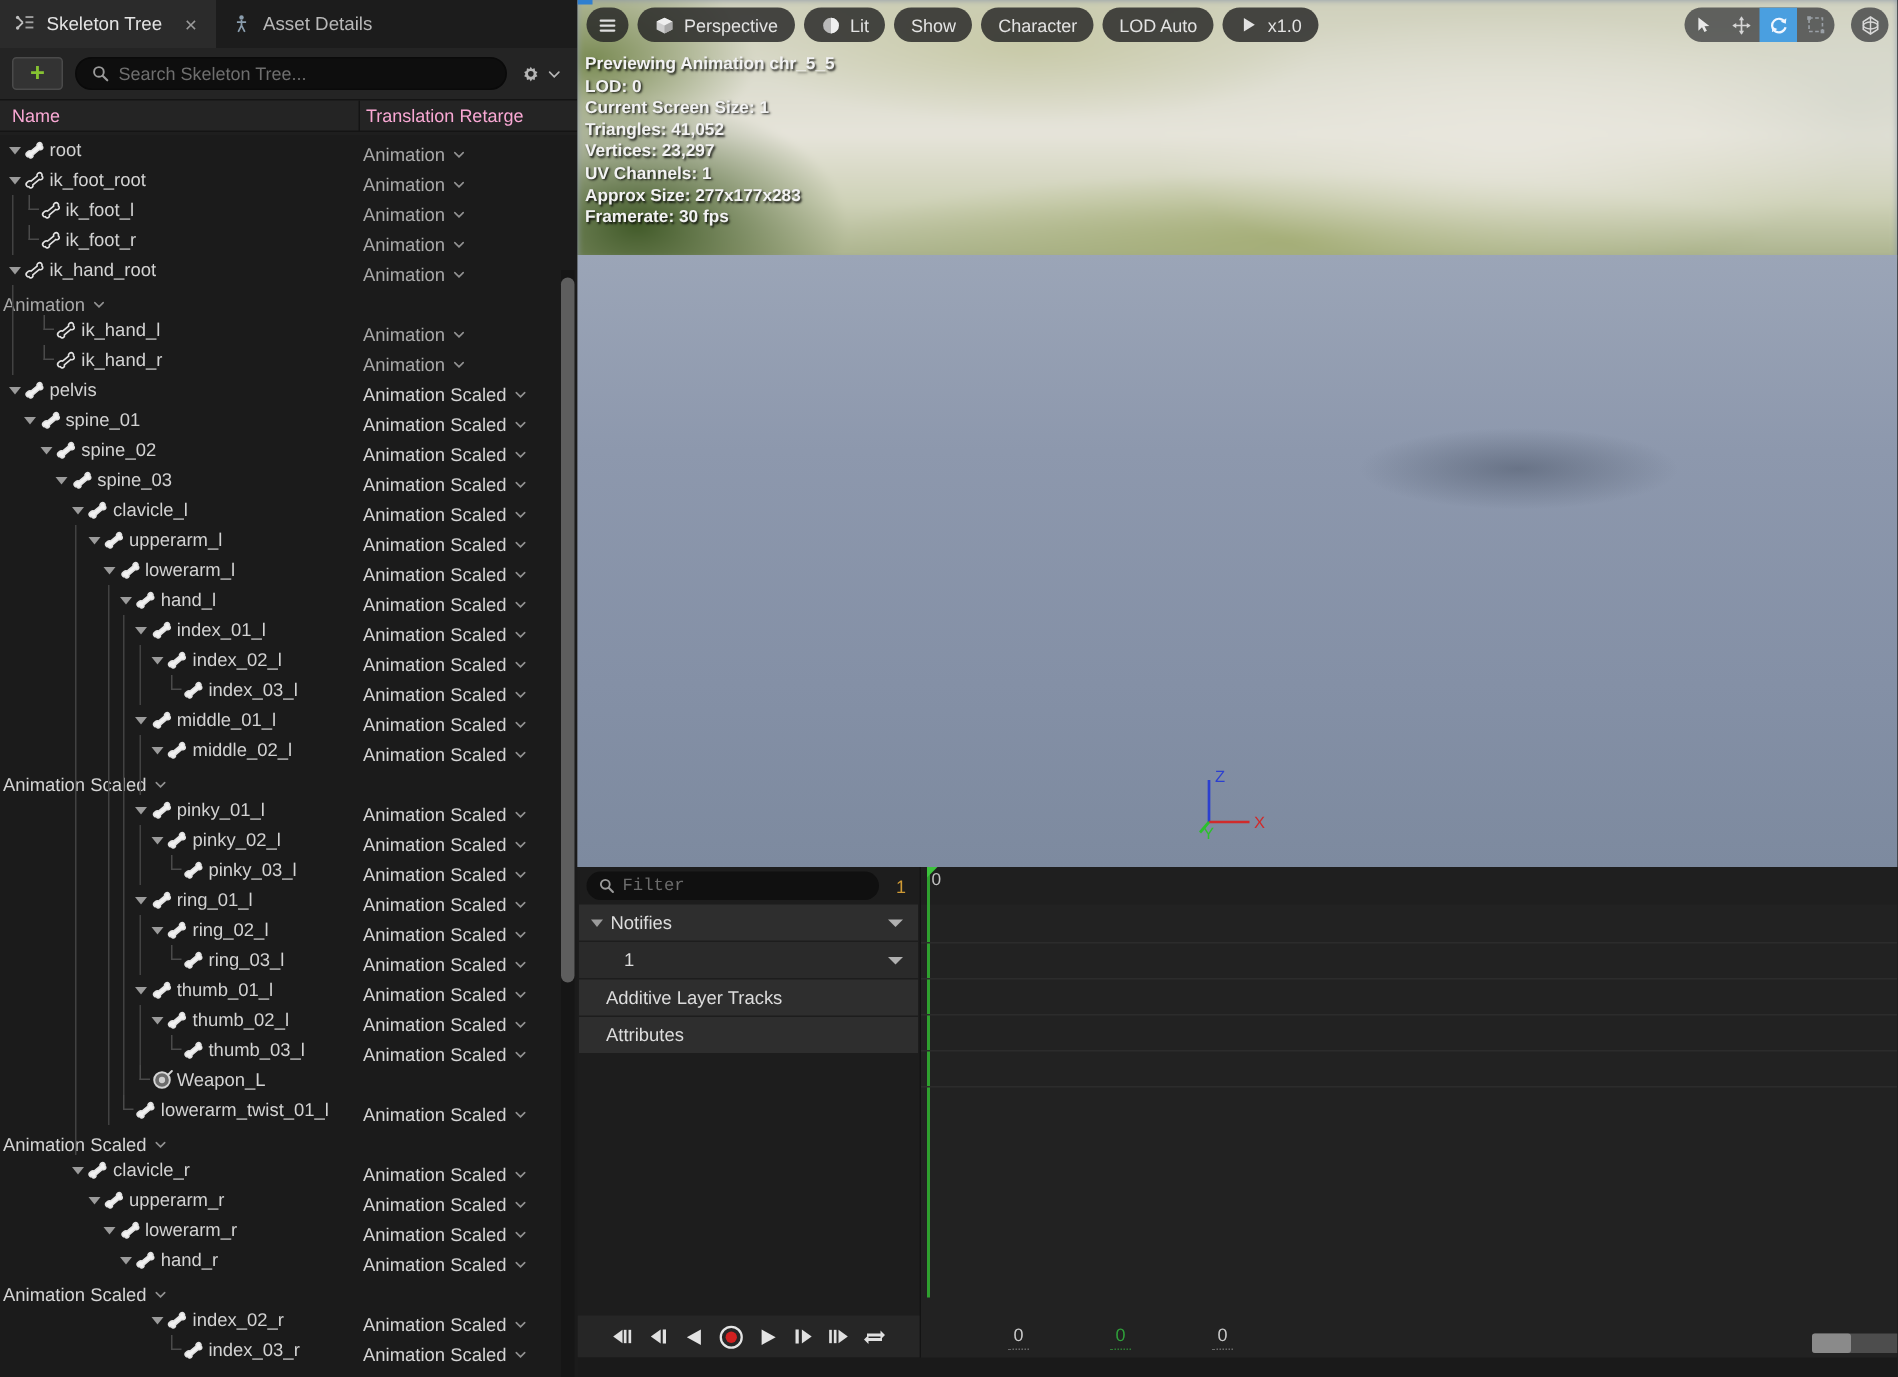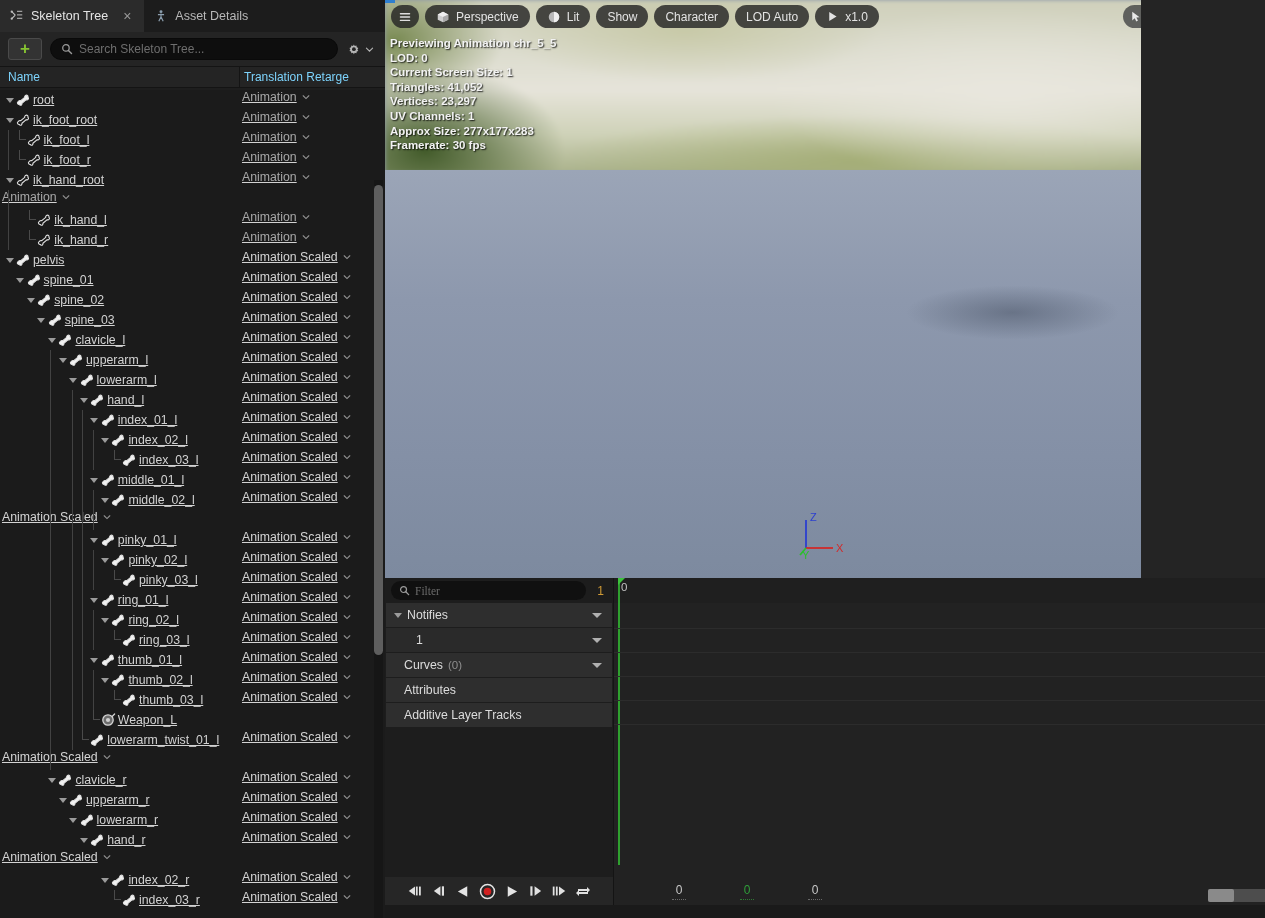--- a/index.html
+++ b/index.html
@@ -52,33 +52,33 @@
   .search-box input {
     flex: 1; background: transparent; border: none; outline: none;
     color: #ccc; font-size: 12px; font-family: "Liberation Sans", sans-serif;
   }
   .search-box input::placeholder { color: #6e6e6e; }
   .gear-wrap { display: flex; align-items: center; gap: 3px; cursor: pointer; padding-right: 2px; }
 
   .tree-header {
     height: 22px; background: #242424; display: flex; align-items: center;
     border-bottom: 1px solid #141414; border-top: 1px solid #141414;
-    font-size: 12px; color: #7dd3fc;
+    font-size: 12px; color: #f9a8d4;
   }
   .th-name { width: 240px; padding-left: 8px; border-right: 1px solid #141414; line-height: 21px; }
   .th-retarget { flex: 1; padding-left: 4px; line-height: 21px; overflow: hidden; white-space: nowrap; }
 
   #tree-scroll {
     position: absolute; left: 0; top: 90px; width: 385px; bottom: 0;
     overflow: hidden; background: #1b1b1b;
   }
   #tree-list { position: relative; }
   .trow {
-    height: 20px; display: flex; align-items: flex-start;
-    font-size: 12.3px; color: #d2d2d2; cursor: pointer; position: relative; text-decoration: underline;
+    height: 20px; display: flex; align-items: flex-end;
+    font-size: 12.3px; color: #d2d2d2; cursor: pointer; position: relative;
   }
   .tname { width: 240px; display: flex; align-items: center; height: 20px; overflow: hidden; white-space: nowrap; }
   .tret {
     width: 145px; padding-left: 2px; display: flex; align-items: center; gap: 4px;
     color: #a8a8a8; font-size: 12.3px; white-space: nowrap;
   }
   .tret.scaled { color: #d4d4d4; }
   .tret .chev { opacity: .8; }
   .tri {
     width: 11px; height: 20px; display: flex; align-items: center; justify-content: center;
@@ -104,21 +104,21 @@
   #tree-vsb {
     position: absolute; right: 2px; top: 95px; width: 9px; height: 470px;
     background: #5e5e5e; border-radius: 5px; cursor: pointer;
   }
   #tree-vsb-track {
     position: absolute; right: 2px; top: 90px; width: 9px; bottom: 0; background: #161616;
   }
 
   
   #viewport {
-    position: absolute; left: 385px; top: 0; width: 756px; height: 578px;
+    position: absolute; left: 385px; top: 0; width: 880px; height: 578px;
     overflow: hidden; background: #8b96a8;
   }
   #backdrop {
     position: absolute; left: 0; top: 0; width: 880px; height: 173px;
     background:
       radial-gradient(ellipse 200px 120px at 40px 150px, rgba(58,84,34,.95), rgba(58,84,34,0) 70%),
       radial-gradient(ellipse 150px 90px at 10px 40px, rgba(104,124,62,.85), rgba(104,124,62,0) 72%),
       radial-gradient(ellipse 260px 70px at 300px 30px, rgba(196,198,160,.8), rgba(196,198,160,0) 75%),
       radial-gradient(ellipse 320px 120px at 620px 95px, rgba(233,231,222,.9), rgba(233,231,222,0) 72%),
       radial-gradient(ellipse 170px 120px at 855px 60px, rgba(214,216,205,.85), rgba(214,216,205,0) 70%),
@@ -182,21 +182,21 @@
   }
   .filter-row {
     height: 25px; display: flex; align-items: center; gap: 6px; padding: 2px 4px 2px 6px;
   }
   .filter-box {
     flex: 1; height: 19px; border-radius: 10px; background: #101010;
     display: flex; align-items: center; gap: 5px; padding: 0 8px;
   }
   .filter-box input {
     flex: 1; background: transparent; border: none; outline: none; color: #ccc;
-    font-size: 11.5px; font-family: Liberation Serif, serif;
+    font-size: 11.5px; font-family: Liberation Mono, monospace;
   }
   .filter-box input::placeholder { color: #6b6b6b; }
   .count-badge { color: #cf9a35; font-size: 12px; padding: 0 5px; }
   .trk {
     height: 24px; margin: 0 1px 1px 1px; background: #2e2e2e;
     display: flex; align-items: center; font-size: 12.3px; color: #dcdcdc;
     cursor: pointer;
   }
   .trk.sub { background: #2a2a2a; }
   .trk .lbl { flex: 1; }
@@ -1361,35 +1361,27 @@
           <div class="trk sub">
             <div style="width: 30px; flex: 0 0 auto;"></div>
             <div class="lbl" style="display: flex; align-items: center;">
               <span>1</span>
             </div>
             <div class="drop-tri"></div>
           </div>
           <div class="trk">
             <div style="width: 18px; flex: 0 0 auto;"></div>
             <div class="lbl" style="display: flex; align-items: center;">
-              <span>Curves</span>
-              <span class="cnt">(0)</span>
-            </div>
-            <div class="drop-tri"></div>
+              <span>Additive Layer Tracks</span>
+            </div>
           </div>
           <div class="trk">
             <div style="width: 18px; flex: 0 0 auto;"></div>
             <div class="lbl" style="display: flex; align-items: center;">
               <span>Attributes</span>
-            </div>
-          </div>
-          <div class="trk">
-            <div style="width: 18px; flex: 0 0 auto;"></div>
-            <div class="lbl" style="display: flex; align-items: center;">
-              <span>Additive Layer Tracks</span>
             </div>
           </div>
         </div>
     </div>
 
     <div id="track-area">
       <div class="ruler">
         <span class="tk0">0</span>
       </div>
       <div id="playhead"></div>

